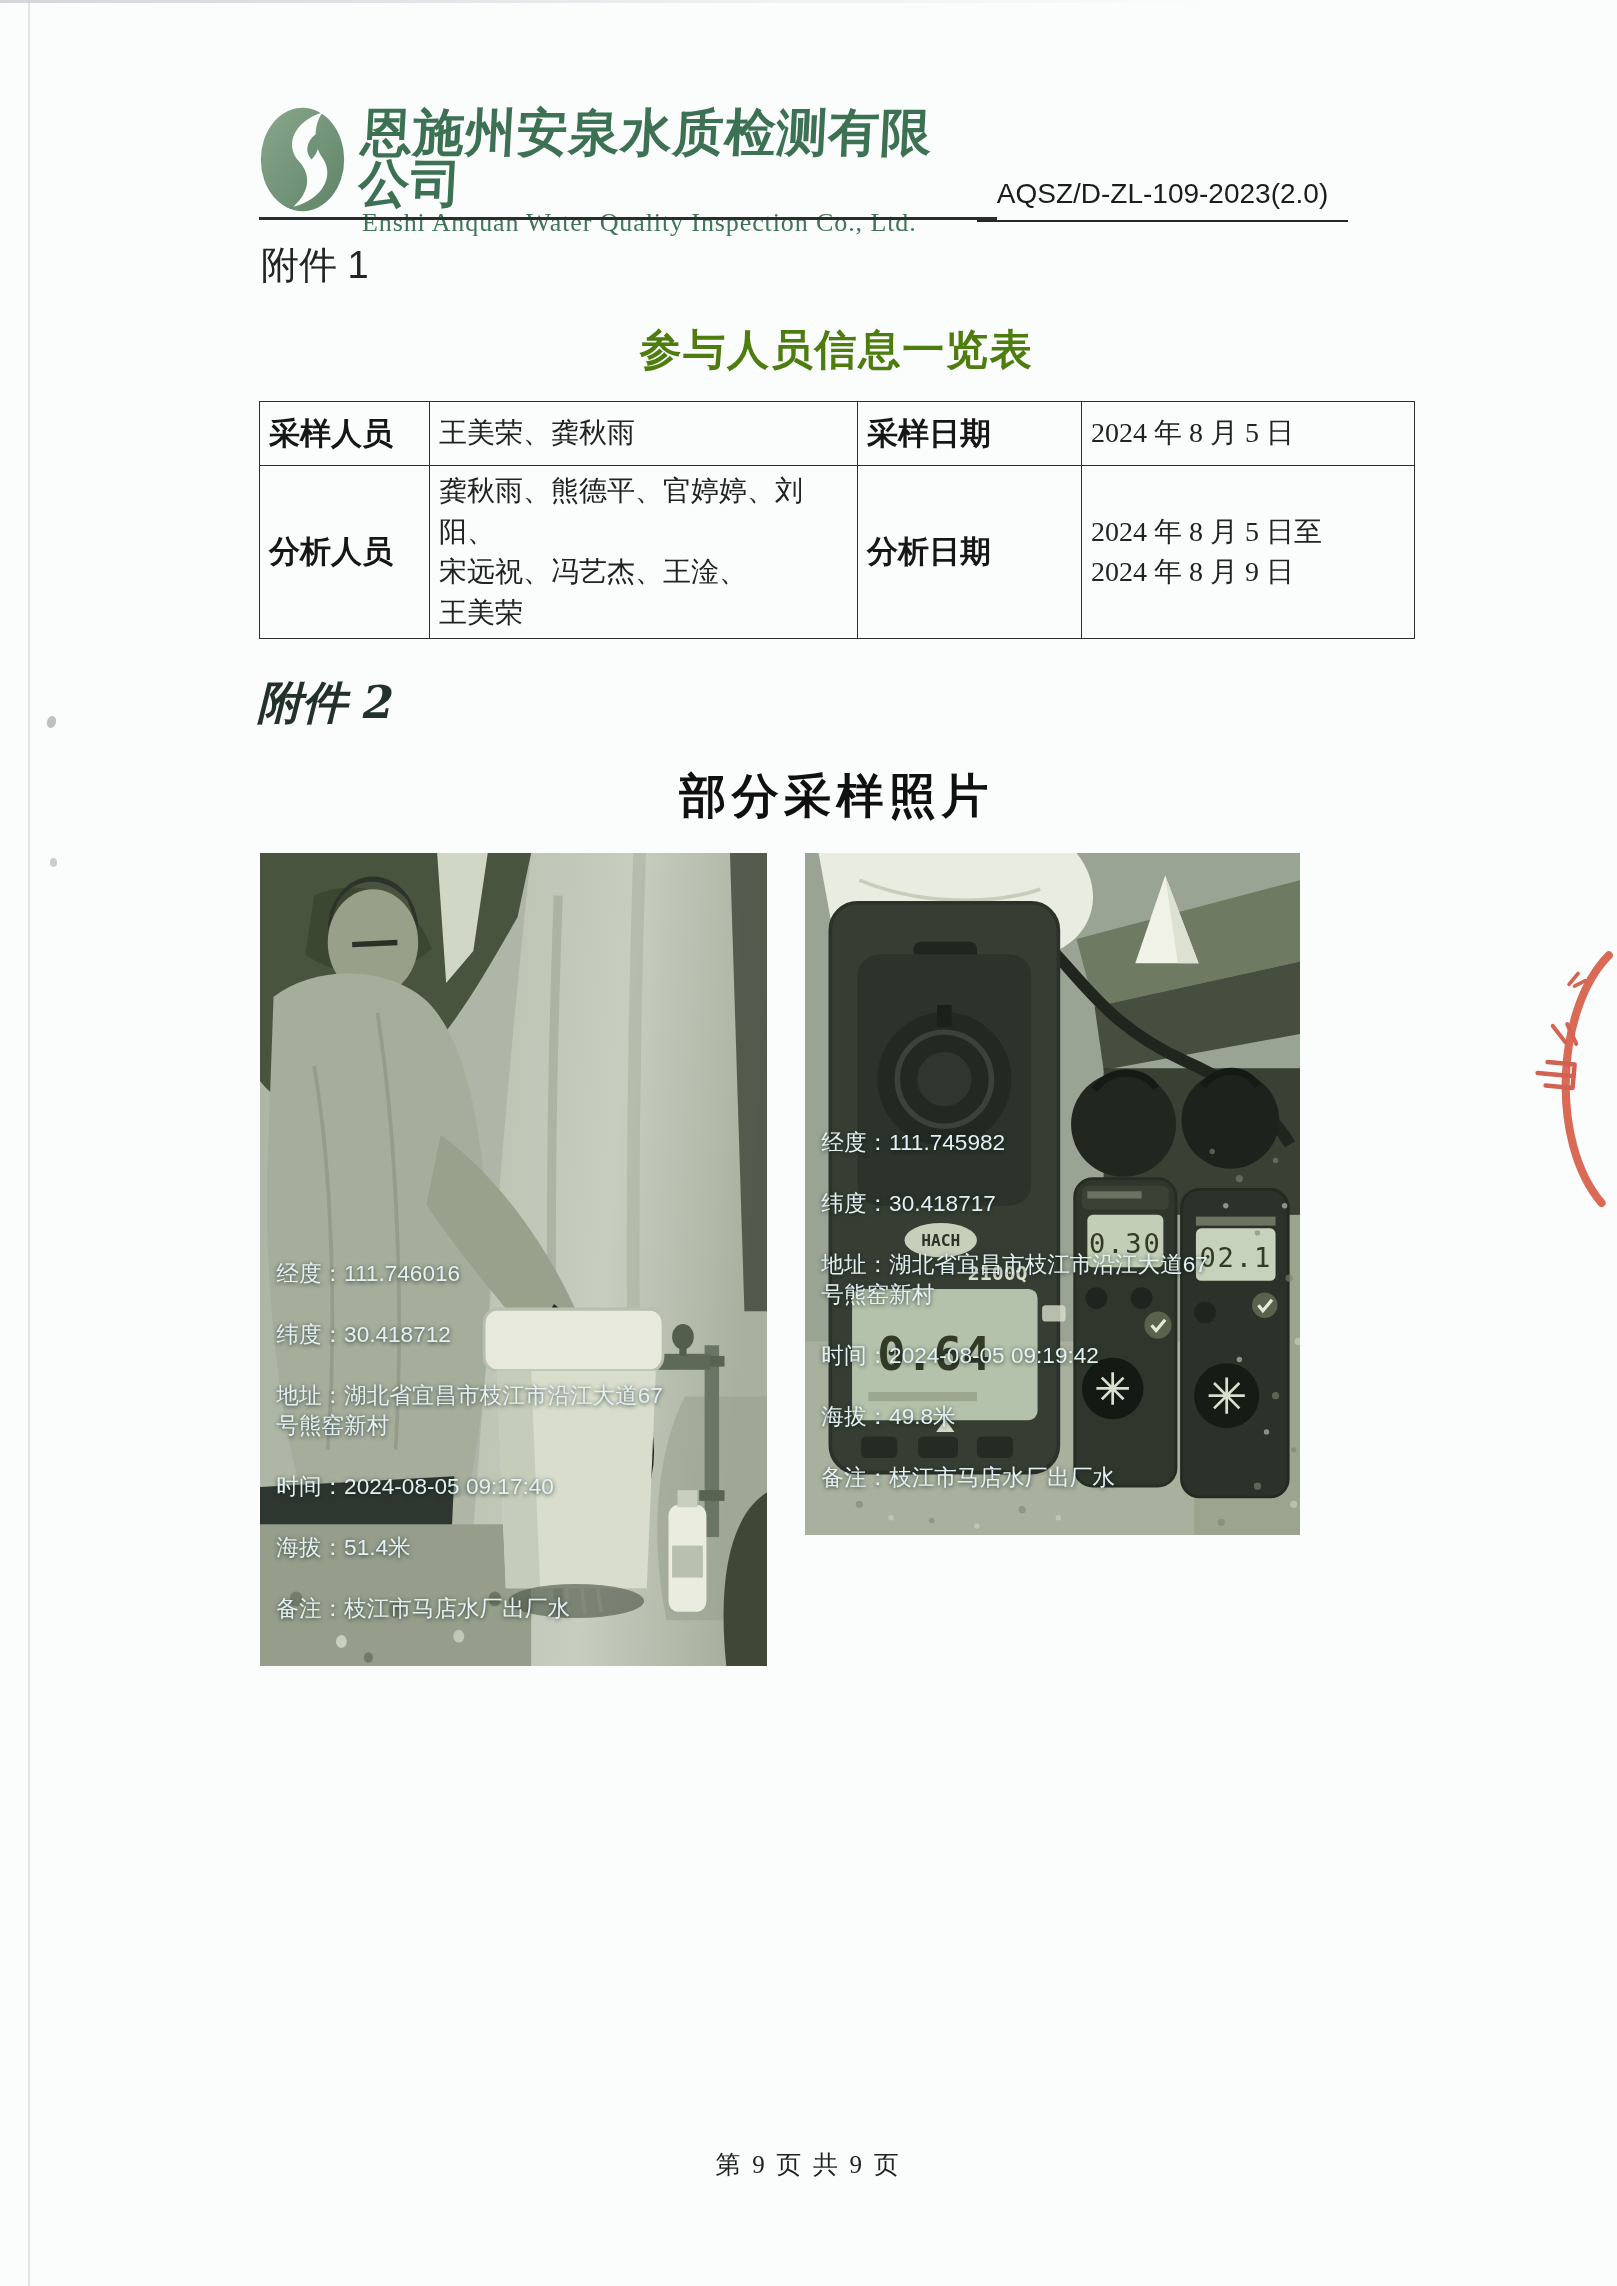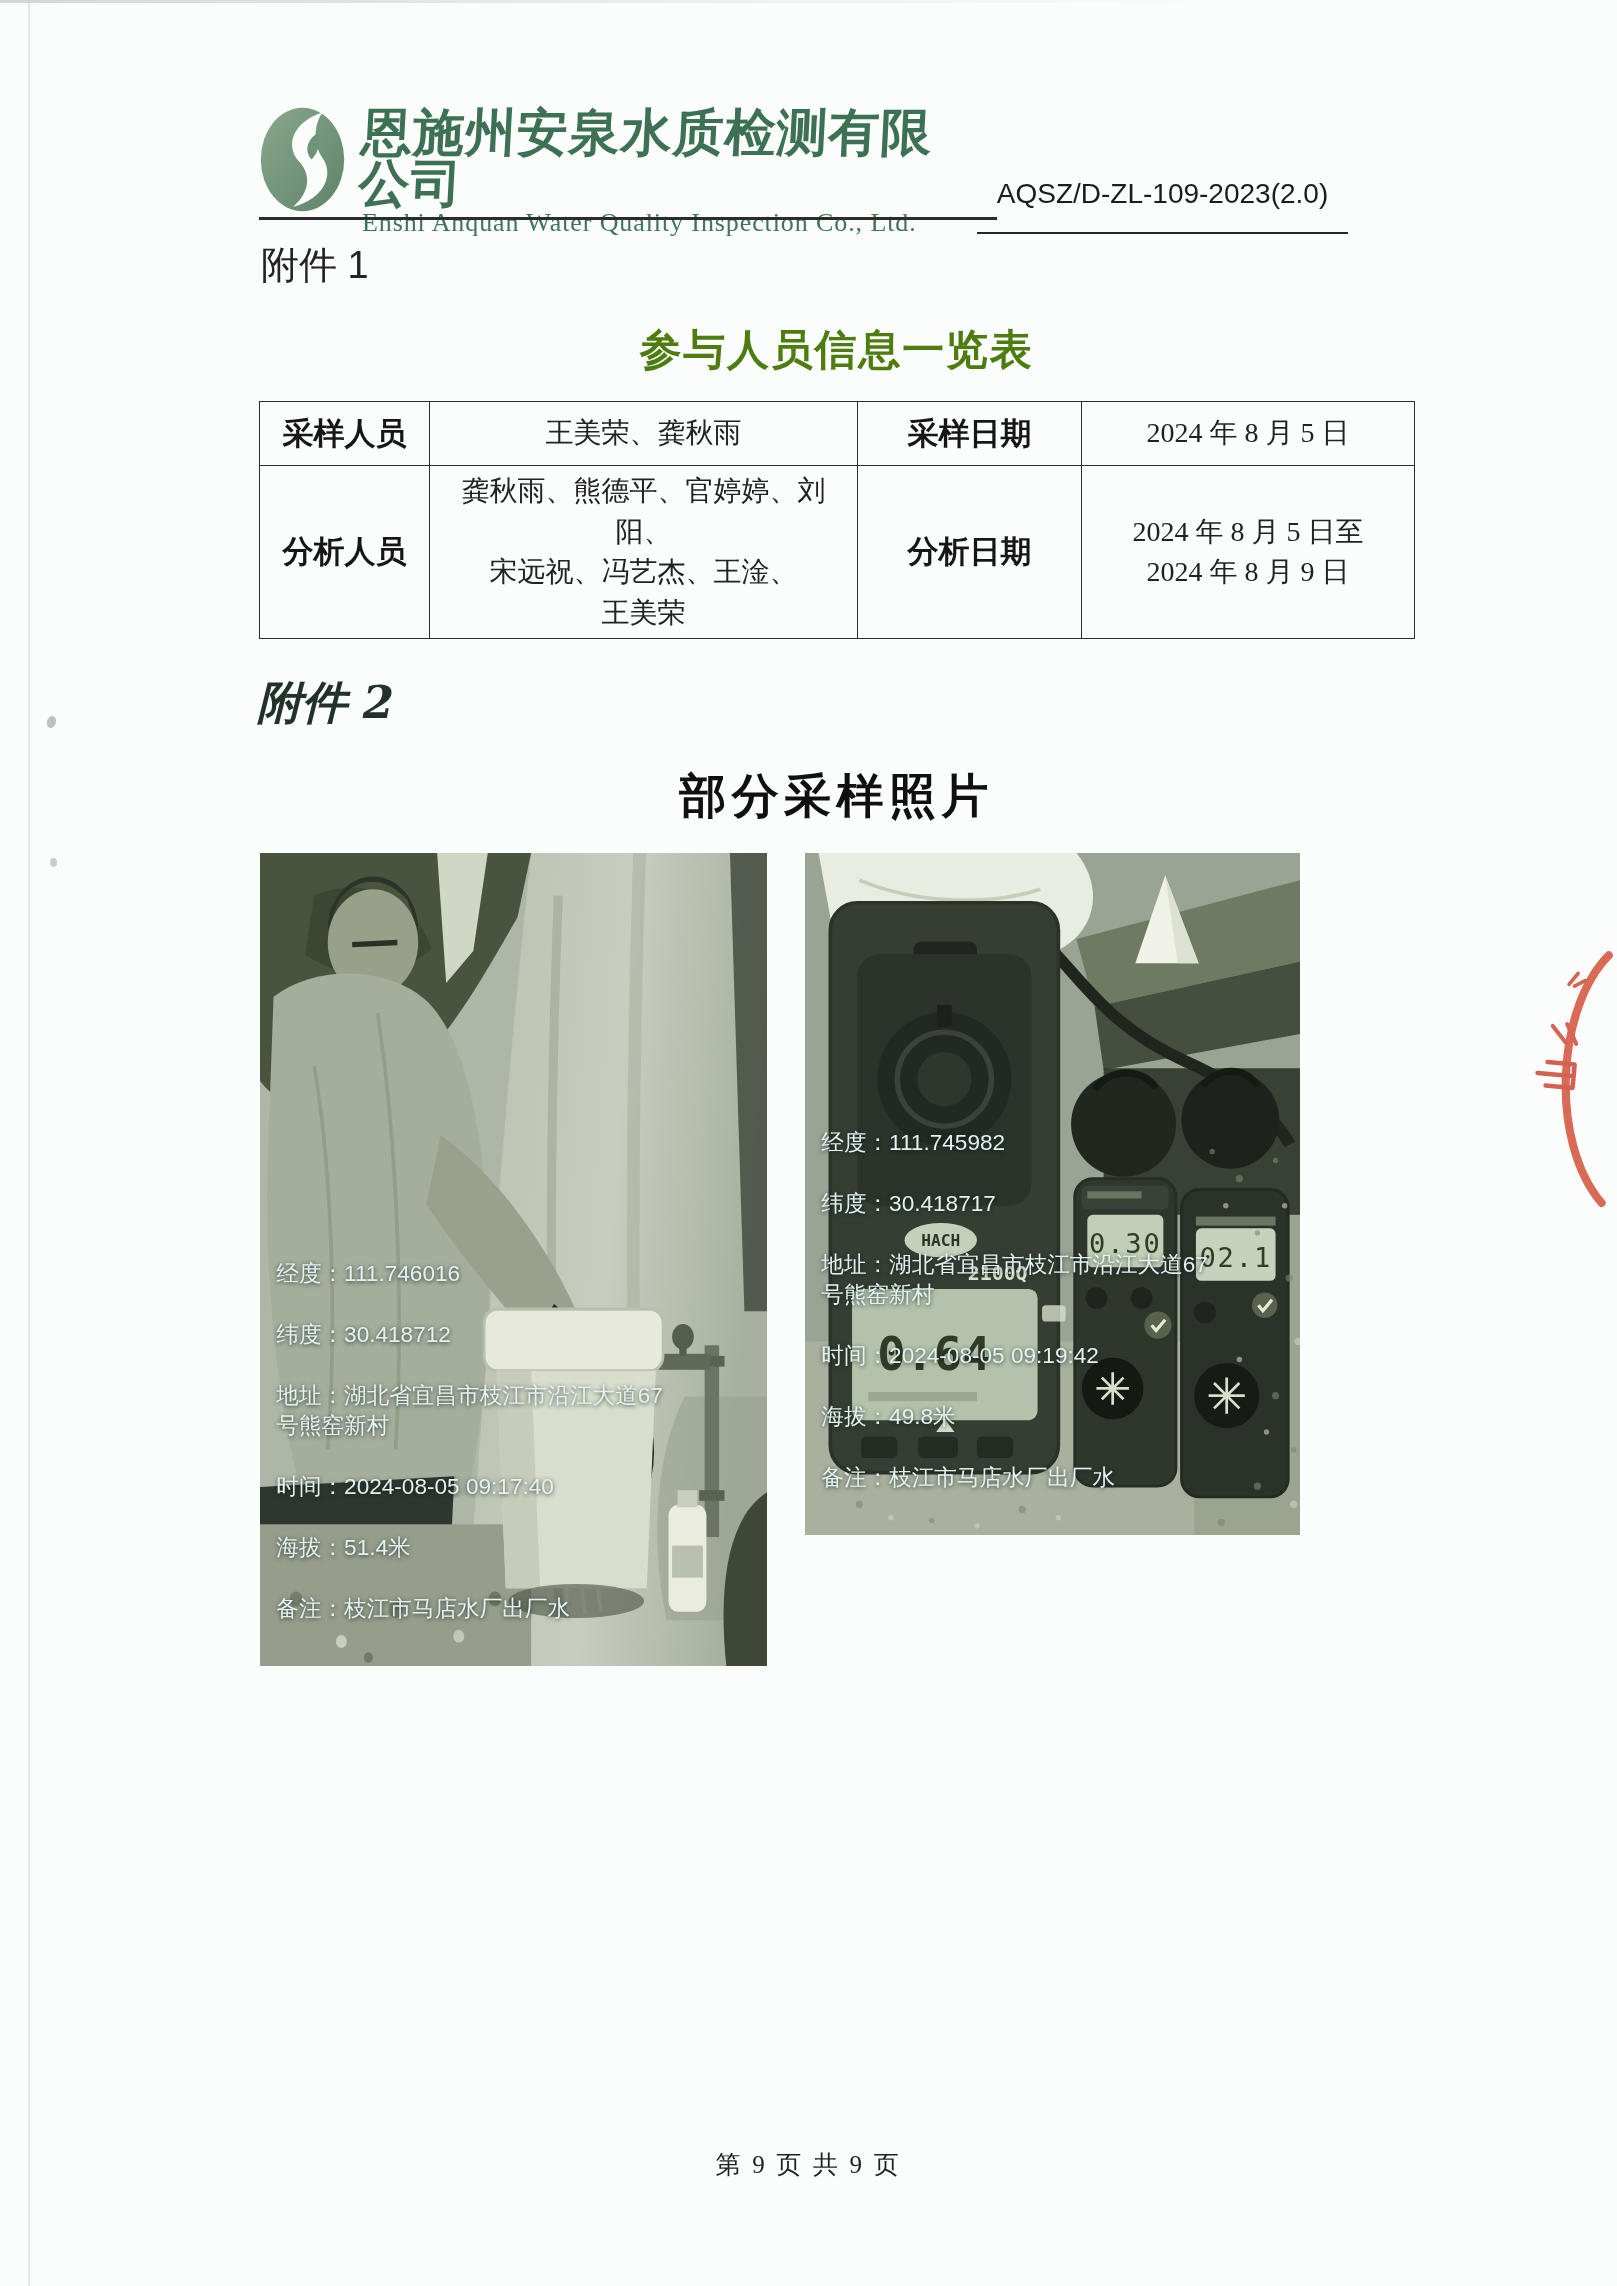--- a/index.html
+++ b/index.html
@@ -19,30 +19,30 @@
   
   .logo{position:absolute;left:259px;top:105px;width:87px;height:109px;}
   .company-cn{position:absolute;left:360px;top:107px;width:615px;
     font-family:"DejaVu Serif", serif;font-weight:bold;font-size:51px;line-height:1;
     color:#3d7154;letter-spacing:0.9px;transform:skewX(-3deg);}
   .company-en{position:absolute;left:362px;top:178px;font-size:26px;line-height:1;
     color:#41755a;letter-spacing:0.9px;font-family:"Liberation Serif", serif;margin-top:32px;}
   .header-rule{position:absolute;left:259px;top:217px;width:738px;height:2.7px;background:#2c2c2c;}
   .doc-number{position:absolute;left:977px;top:178px;width:371px;text-align:center;
     font-family:"Liberation Sans", sans-serif;font-size:28px;color:#1c1c1c;
-    padding-bottom:22px;border-bottom:2.7px solid #262626;}
+    padding-bottom:10px;border-bottom:2.7px solid #262626;}
 
   .att1-label{position:absolute;left:261px;top:246px;font-size:38px;line-height:1;
     font-family:"Liberation Sans", sans-serif;color:#242424;}
   .table-title{position:absolute;left:259px;top:322px;width:1155px;text-align:center;
     font-size:42px;font-weight:bold;color:#4d7c0f;letter-spacing:1.8px;}
 
   .personnel-table{position:absolute;left:259px;top:401px;width:1155px;
     border-collapse:collapse;table-layout:fixed;}
-  .personnel-table td{border:1.8px solid #2e2e2e;text-align:center;vertical-align:middle;
+  .personnel-table td{border:1.8px solid #2e2e2e;vertical-align:middle;
     white-space:pre-line;padding:3.6px 9px;}
   .personnel-table .th{font-weight:bold;font-size:31px;color:#161616;}
   .personnel-table .val{font-size:28px;color:#222;line-height:1.45;}
   .row1 td{height:56px;}
   .row2 td{height:165px;}
 
   .att2-label{position:absolute;left:257px;top:680px;font-size:45px;line-height:1;
     font-weight:bold;color:#22312a;font-family:"DejaVu Serif", serif;font-style:italic;}
   .photos-title{position:absolute;left:259px;top:765px;width:1155px;text-align:center;
     font-size:47px;font-weight:bold;color:#101010;letter-spacing:5.4px;}

